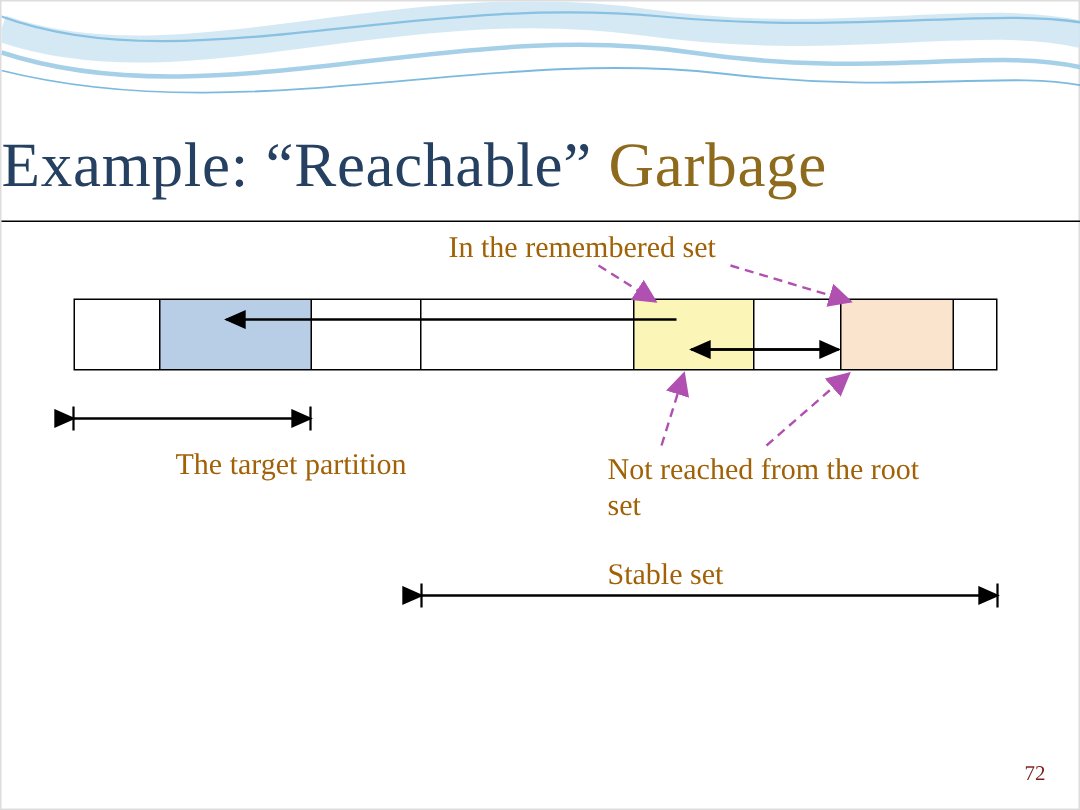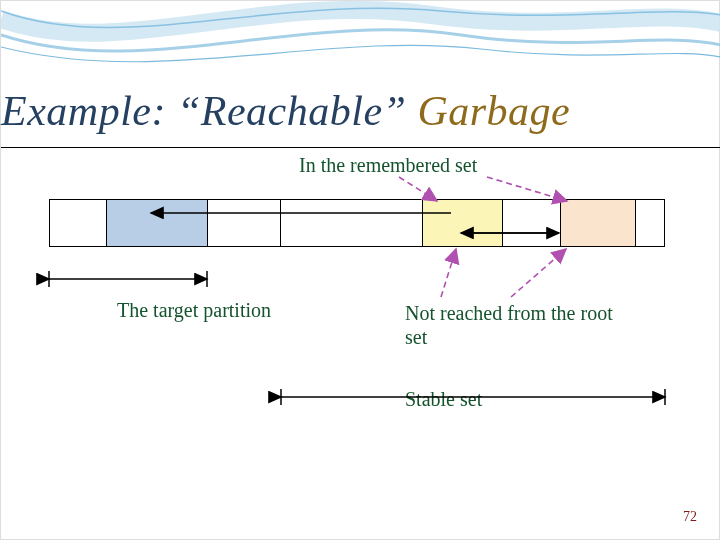--- a/index.html
+++ b/index.html
@@ -17,35 +17,34 @@
     pointer-events: none;
   }
   .title {
     position: absolute;
     top: 86px;
     left: 0;
     font-size: 42px;
     color: #254061;
     font-weight: 400;
     letter-spacing: 0.5px;
-    font-style: italic;
   }
   .title .garbage { color: #8e6a1c; }
   .title-underline {
     position: absolute;
     width: 720px;
     height: 1px;
     background: #000;
     top: 146px;
     left: 0;
   }
   .annotation {
     position: absolute;
     font-size: 20px;
-    color: #14532d;
+    color: #a16207;
     line-height: 1.2;
   }
   .bar {
     position: absolute;
     top: 198px;
     left: 48px;
     width: 616px;
     height: 48px;
     border: 1.5px solid #000;
     display: flex;
@@ -102,21 +101,21 @@
     <div class="seg s4"></div>
     <div class="seg s5"></div>
     <div class="seg s6"></div>
     <div class="seg s7"></div>
   </div>
 
   <div class="annotation" style="top:300px; left:404px; width:220px;">Not reached from the root set</div>
 
   <div class="annotation" style="top:297px; left:116px;">The target partition</div>
 
-  <div class="annotation" style="top:386px; left:404px;">Stable set</div>
+  <div class="annotation" style="top:370px; left:404px;">Stable set</div>
 
   <div class="page-num">72</div>
 
   <svg class="overlay">
     <defs>
       <marker id="ah-solid" markerWidth="10" markerHeight="10" refX="8" refY="4" orient="auto">
         <path d="M0,0 L9,4 L0,8 z" fill="#000"></path>
       </marker>
       <marker id="ah-dash" markerWidth="12" markerHeight="12" refX="9" refY="5" orient="auto">
         <path d="M0,0 L10,5 L0,10 z" fill="#b050b0"></path>

